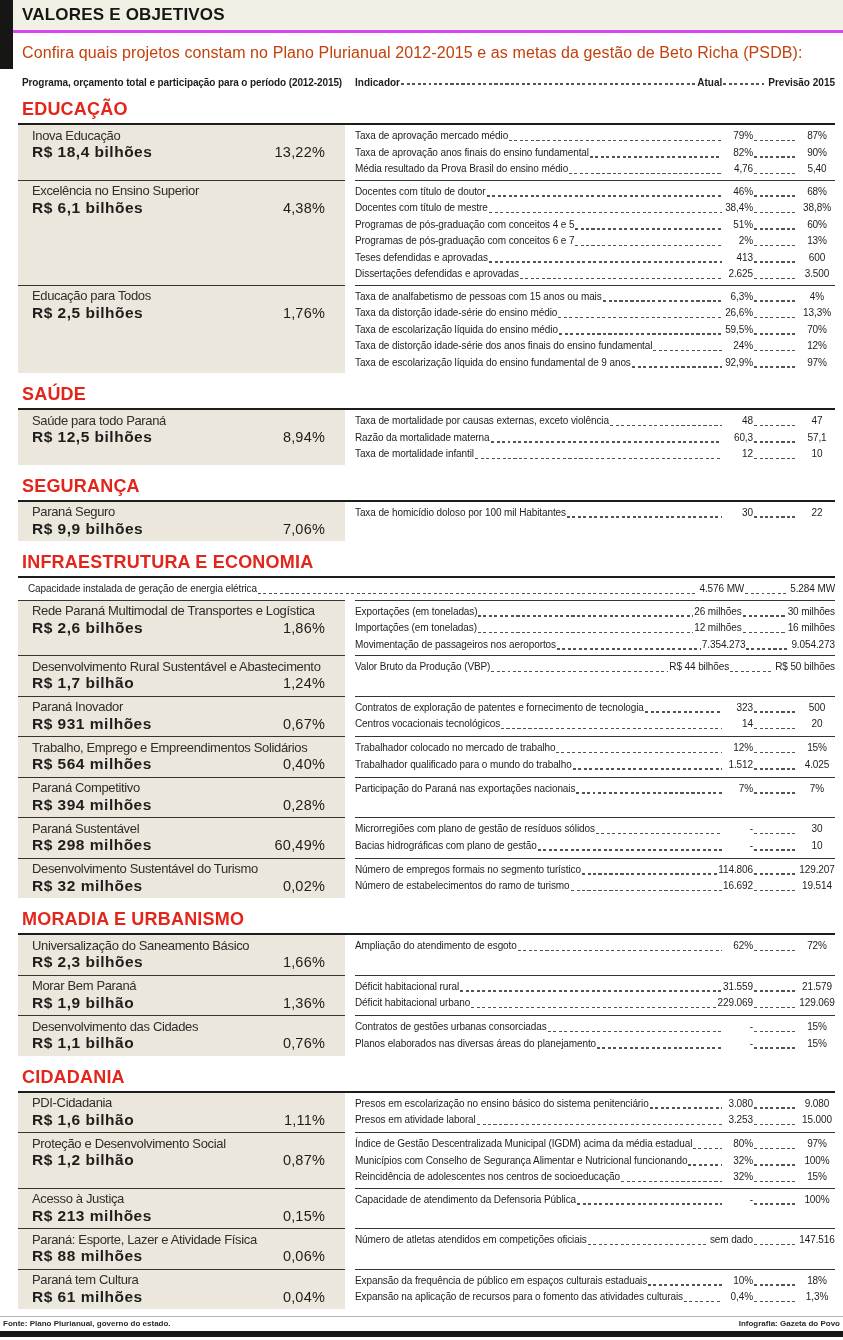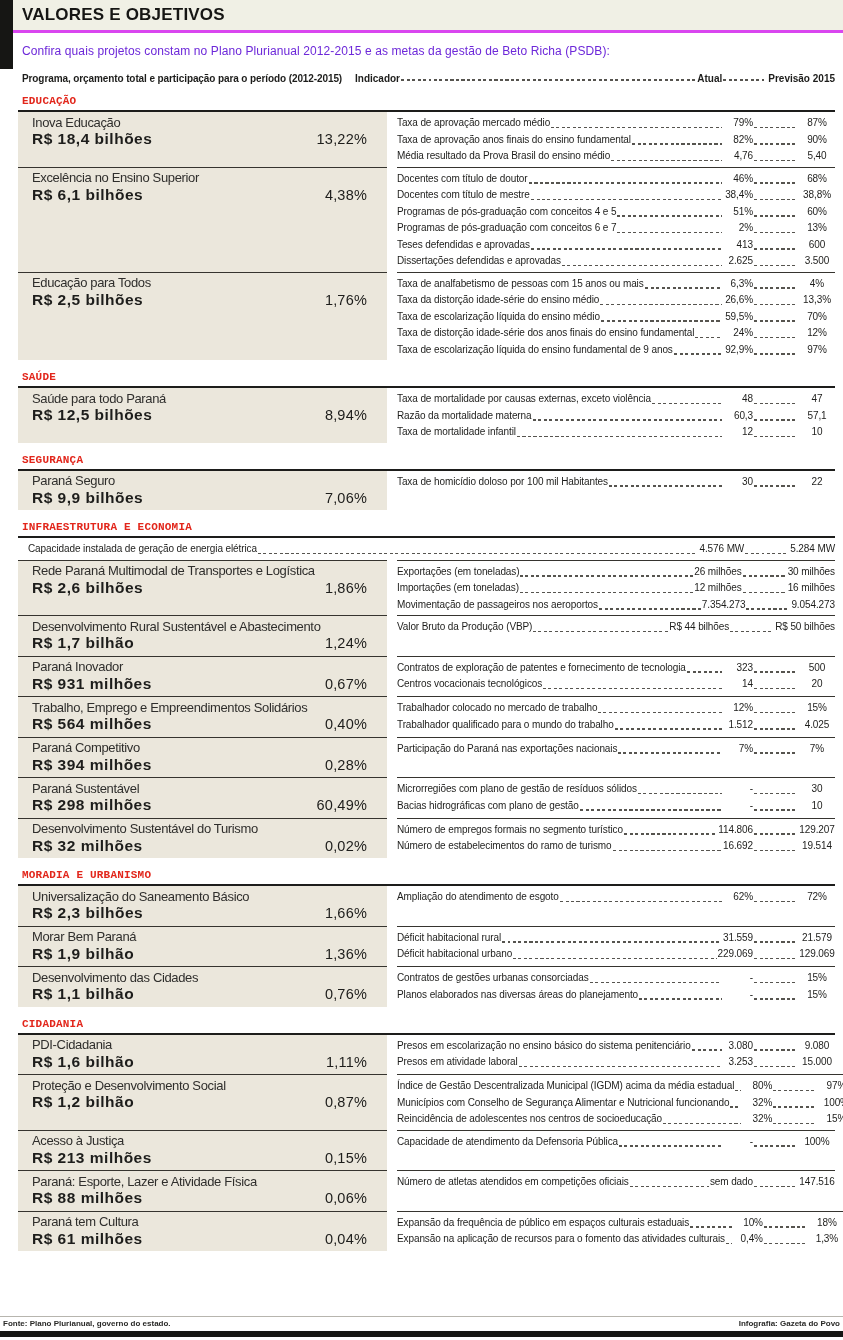--- a/index.html
+++ b/index.html
@@ -9,44 +9,43 @@
     font-family:"Liberation Sans","DejaVu Sans",sans-serif;
     -webkit-font-smoothing:antialiased;
   }
   
   .masthead{
     height:33px;background:#f0f0e5;border-bottom:3px solid #d946ef;
     display:flex;align-items:center;padding-left:22px;box-sizing:border-box;
   }
   .masthead-title{font-weight:bold;font-size:17px;letter-spacing:.2px;color:#161614;}
   .corner-bar{position:absolute;left:0;top:0;width:13px;height:69px;background:#161614;}
-  .subtitle{margin:11px 8px 0 22px;font-size:12px;color:#6d28d9;letter-spacing:.1px;}
+  .subtitle{margin:11px 8px 0 22px;font-size:16px;color:#c2410c;letter-spacing:.1px;}
   
   .colheads{display:flex;margin:15px 8px 0 18px;font-size:10px;font-weight:bold;}
   .colheads .left{width:327px;flex:none;padding-left:4px;box-sizing:border-box;letter-spacing:-.1px;}
   .colheads .right{flex:1;margin-left:10px;display:flex;align-items:baseline;}
   
   .lead{
     flex:1 1 auto;min-width:6px;height:1.4px;align-self:flex-end;margin:0 1px 3.5px 1px;
     background-image:repeating-linear-gradient(to right,#56544f 0 3px,transparent 3px 5.5px);
   }
   .lead2{flex:0 0 auto;width:44px;}
   
   .section{margin:11px 8px 0 18px;}
   .section-title{
-    color:#e2261b;font-weight:bold;font-size:11px;letter-spacing:.2px;
+    color:#e2261b;font-weight:bold;font-size:18px;letter-spacing:.2px;
     padding:0 0 3px 4px;
-    font-family:Liberation Mono, monospace;
   }
   .section-body{border-top:2.5px solid #1d1d1b;}
   .prog{display:flex;align-items:stretch;}
   .prog:not(:first-child) .prog-left{border-top:1.5px solid #36342f;}
   .prog:not(:first-child) .prog-ind{border-top:1.5px solid #36342f;}
   .prog-left{
-    width:369px;flex:none;background:#ebe7dc;box-sizing:border-box;
+    width:327px;flex:none;background:#ebe7dc;box-sizing:border-box;
     padding:2.5px 20px 3px 14px;min-height:39px;
   }
   .prog-name{font-size:13px;line-height:15.5px;white-space:nowrap;letter-spacing:-.35px;color:#2f2e2c;}
   .prog-valrow{display:flex;justify-content:space-between;align-items:baseline;line-height:18.5px;}
   .prog-budget{font-weight:bold;font-size:15.5px;letter-spacing:.5px;}
   .prog-share{font-size:14.5px;letter-spacing:.2px;}
   .prog-ind{flex:1;margin-left:10px;padding:3px 0 2px 0;box-sizing:border-box;}
   .ind{display:flex;align-items:baseline;font-size:10px;line-height:16.5px;letter-spacing:-.1px;}
   .ind-label{white-space:nowrap;}
   .ind-atual{white-space:nowrap;text-align:right;min-width:30px;flex:none;}

